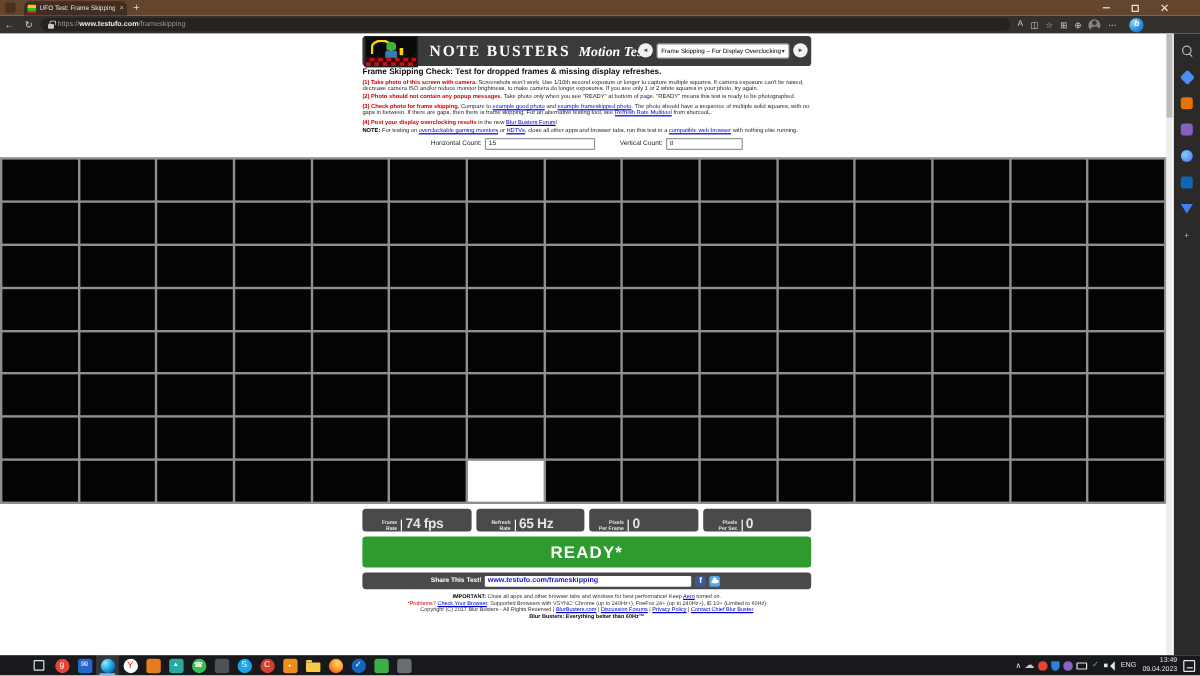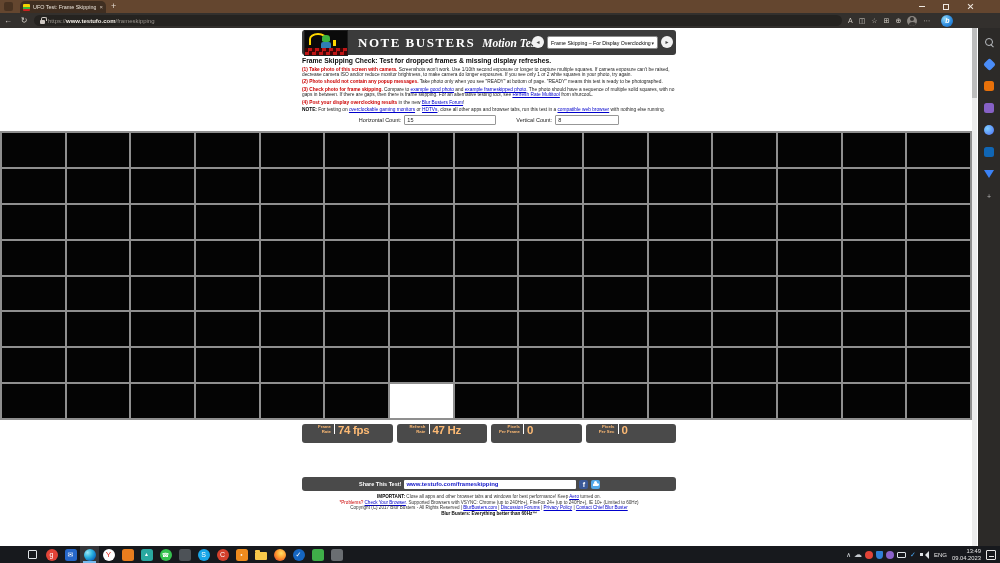--- a/index.html
+++ b/index.html
@@ -100,21 +100,21 @@
   #h-count{width:92px}
   #v-count{width:64px}
   #counts .gap{width:20px}
 
   #grid{position:absolute;left:0;top:103px;width:972px;height:289px;background:#8f8f8f;
        display:grid;grid-template-columns:repeat(15,1fr);grid-template-rows:repeat(8,1fr);gap:2px;padding:2px}
   .cell{background:#040404}
   .cell.white{background:#ffffff}
 
   #stats{position:absolute;left:302px;top:396px;width:374px;height:19px;display:flex;gap:4px}
-  .stat{flex:1;background:#4a4a4a;border-radius:3px;display:flex;align-items:flex-start;color:#fdba74;overflow:hidden}
+  .stat{flex:1;background:#4a4a4a;border-radius:3px;display:flex;align-items:flex-end;color:#e5e5e5;overflow:hidden}
   .stat .lbl{width:33px;display:flex;flex-direction:column;justify-content:center;align-items:flex-end;
        font-size:4.3px;font-weight:bold;line-height:5px;padding-right:3px;border-right:1px solid #fff;flex:none}
   .stat .val{flex:1;display:flex;align-items:center;padding-left:3px;font-size:11.5px;font-weight:bold;letter-spacing:-0.3px}
 
   #ready{position:absolute;left:302px;top:419px;width:374px;height:26px;background:#2E9B2E;border-radius:3px;
        color:#fff;font-weight:bold;font-size:14px;display:flex;align-items:center;justify-content:center;letter-spacing:1px}
 
   #share{position:absolute;left:302px;top:449px;width:374px;height:14px;background:#4a4a4a;border-radius:3px;
        display:flex;align-items:center;gap:3px;padding:0 5px}
   #share .lbl{margin-left:52px;color:#fff;font-weight:bold;font-size:5.5px;white-space:nowrap}
@@ -385,38 +385,39 @@
             <span>Frame</span>
             <span>Rate</span>
           </div>
         <div class="val">74 fps</div>
       </div>
       <div class="stat">
         <div class="lbl">
             <span>Refresh</span>
             <span>Rate</span>
           </div>
-        <div class="val">47 Hz</div>
+        <div class="val">65 Hz</div>
       </div>
       <div class="stat">
         <div class="lbl">
             <span>Pixels</span>
             <span>Per Frame</span>
           </div>
         <div class="val">0</div>
       </div>
       <div class="stat">
         <div class="lbl">
             <span>Pixels</span>
             <span>Per Sec</span>
           </div>
         <div class="val">0</div>
       </div>
     </div>
 
+    <div id="ready">READY*</div>
 
     <div id="share">
       <span class="lbl">Share This Test!</span>
       <input value="www.testufo.com/frameskipping" style="">
       <span id="fb-icon">f</span>
       <span id="tw-icon"></span>
     </div>
 
     <div id="footer">
       <div class="ln"><span class="seg-b">IMPORTANT:</span><span class="seg-p"> Close all apps and other browser tabs and windows for best performance! Keep </span><span class="seg-a">Aero</span><span class="seg-p"> turned on.</span></div>

